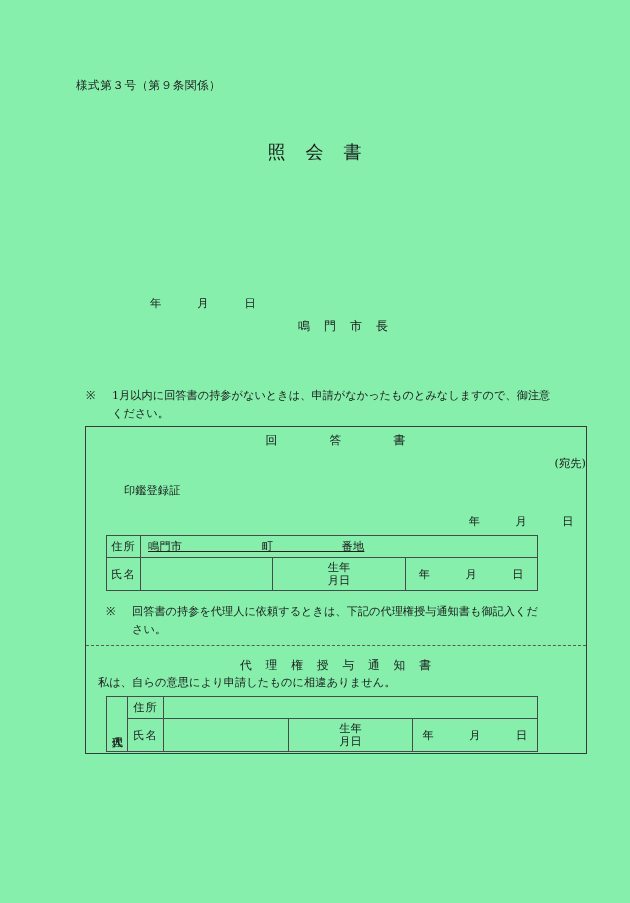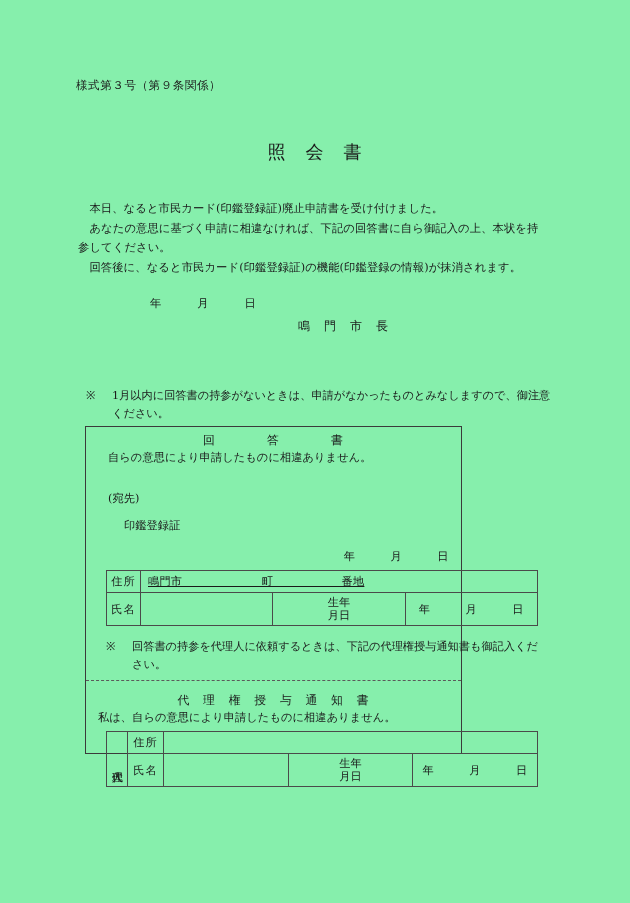--- a/index.html
+++ b/index.html
@@ -90,21 +90,21 @@
   .outer-note .ntext {
     display: block;
     margin-left: 26px;
   }
 
   
   .reply-box {
     position: absolute;
     left: 85px;
     top: 426px;
-    width: 377px;
+    width: 502px;
     height: 328px;
     border: 1px solid #3a3a3a;
     box-sizing: border-box;
   }
 
   .sec-title {
     text-align: center;
     font-size: 11.8px;
     letter-spacing: 1px;
     white-space: pre;
@@ -114,21 +114,21 @@
   .sec-line {
     font-size: 11.2px;
     white-space: pre;
     letter-spacing: 0.1px;
   }
   .indent1 { margin-left: 22px; }
   .indent2 { margin-left: 22px; }
   .indent3 { margin-left: 38px; }
 
   .line-decl { margin-top: 1px; }
-  .line-atesaki { margin-top: 26px; }
+  .line-atesaki { margin-top: 7px; text-align: right; }
   .line-mayor2 { margin-top: 12px; }
 
   .date-line-box {
     margin-top: 16px;
     margin-right: 12px;
     text-align: right;
     font-size: 11.2px;
     white-space: pre;
     letter-spacing: 0.5px;
   }
@@ -210,41 +210,34 @@
 </style>
 </head>
 <body>
 
 <div class="page">
 
   <div class="form-no">様式第３号（第９条関係）</div>
 
   <div class="doc-title">照　会　書</div>
 
-  <div class="body-block">
-    <div class="body-line">　本日、なると市民カード(印鑑登録証)廃止申請書を受け付けました。</div>
-    <div class="body-line">　あなたの意思に基づく申請に相違なければ、下記の回答書に自ら御記入の上、本状を持</div>
-    <div class="body-line">参してください。</div>
-    <div class="body-line">　回答後に、なると市民カード(印鑑登録証)の機能(印鑑登録の情報)が抹消されます。</div>
-  </div>
 
   <div class="date-line-top">年　　　月　　　日</div>
 
   <div class="mayor-line">鳴　門　市　長</div>
 
   <div class="outer-note">
     <span class="mark">※</span>
     <span class="ntext">1月以内に回答書の持参がないときは、申請がなかったものとみなしますので、御注意ください。</span>
   </div>
 
   <div class="reply-box">
 
     <div class="sec-title reply">回　　　　答　　　　書</div>
 
-    <div class="sec-line indent1 line-decl">自らの意思により申請したものに相違ありません。</div>
 
     <div class="sec-line indent2 line-atesaki">(宛先)</div>
 
     <div class="sec-line indent3 line-mayor2">印鑑登録証</div>
 
     <div class="date-line-box">年　　　月　　　日</div>
 
     <table class="fm">
       <tbody>
           <tr>

